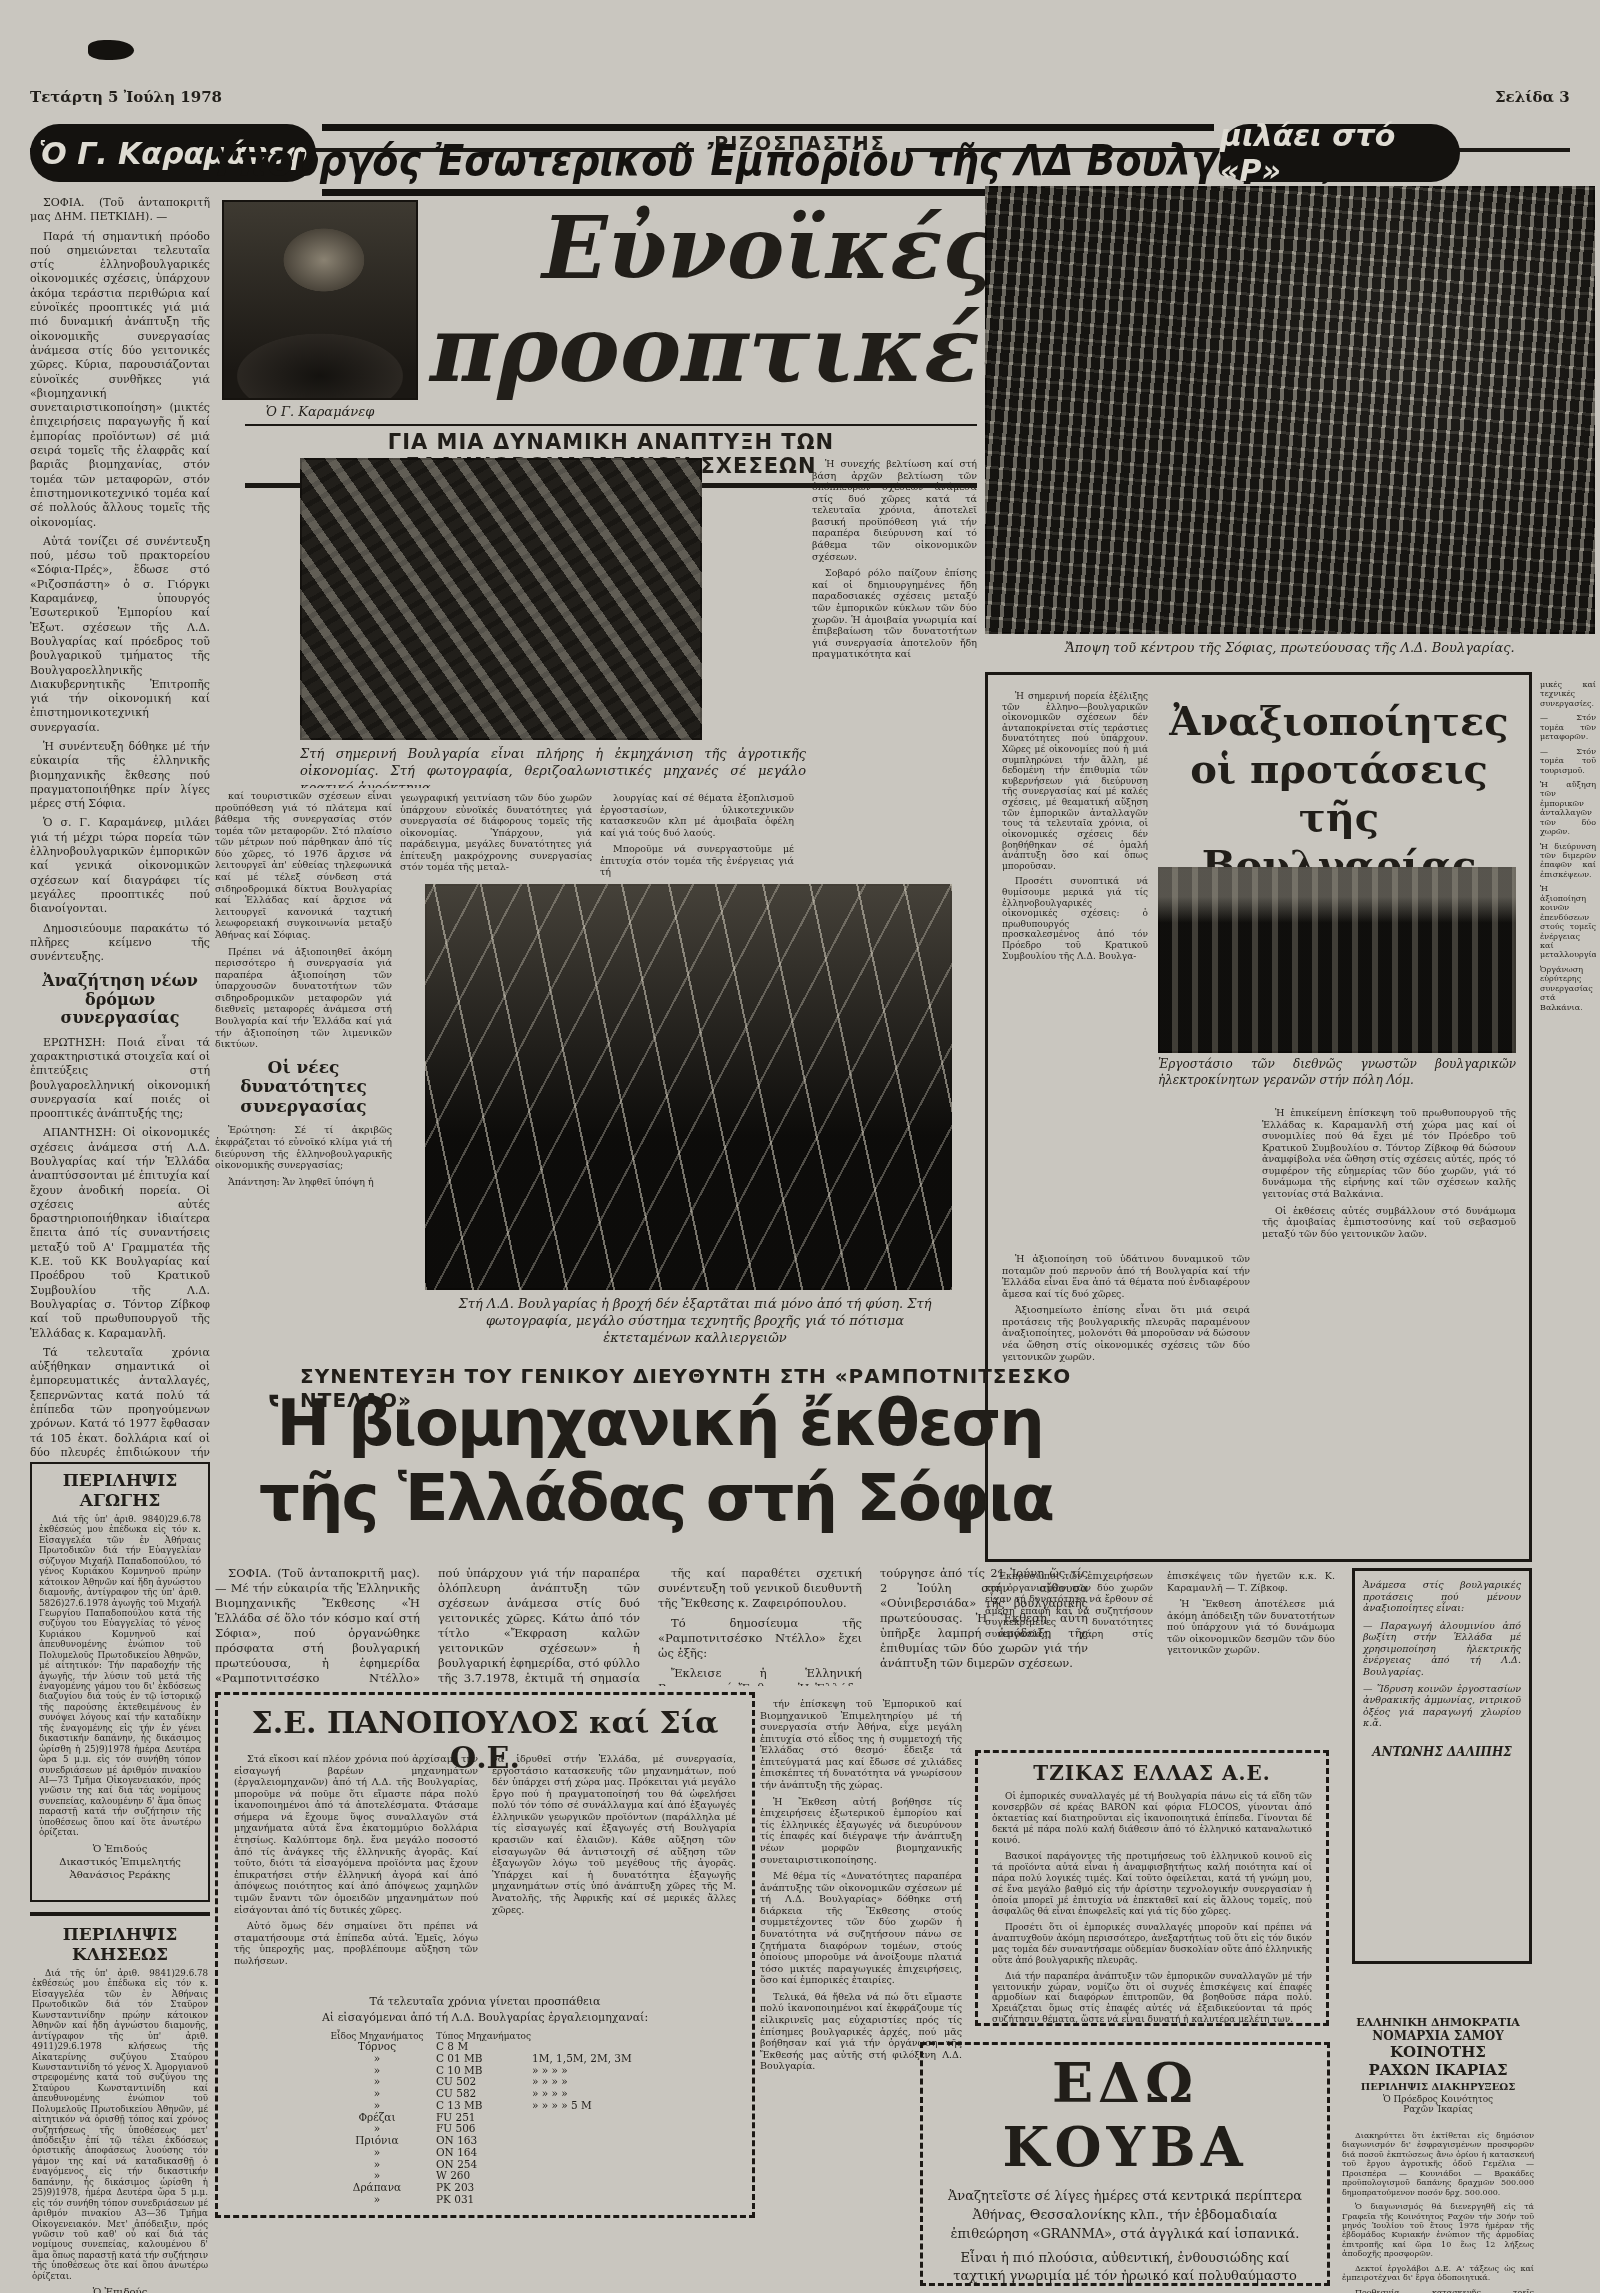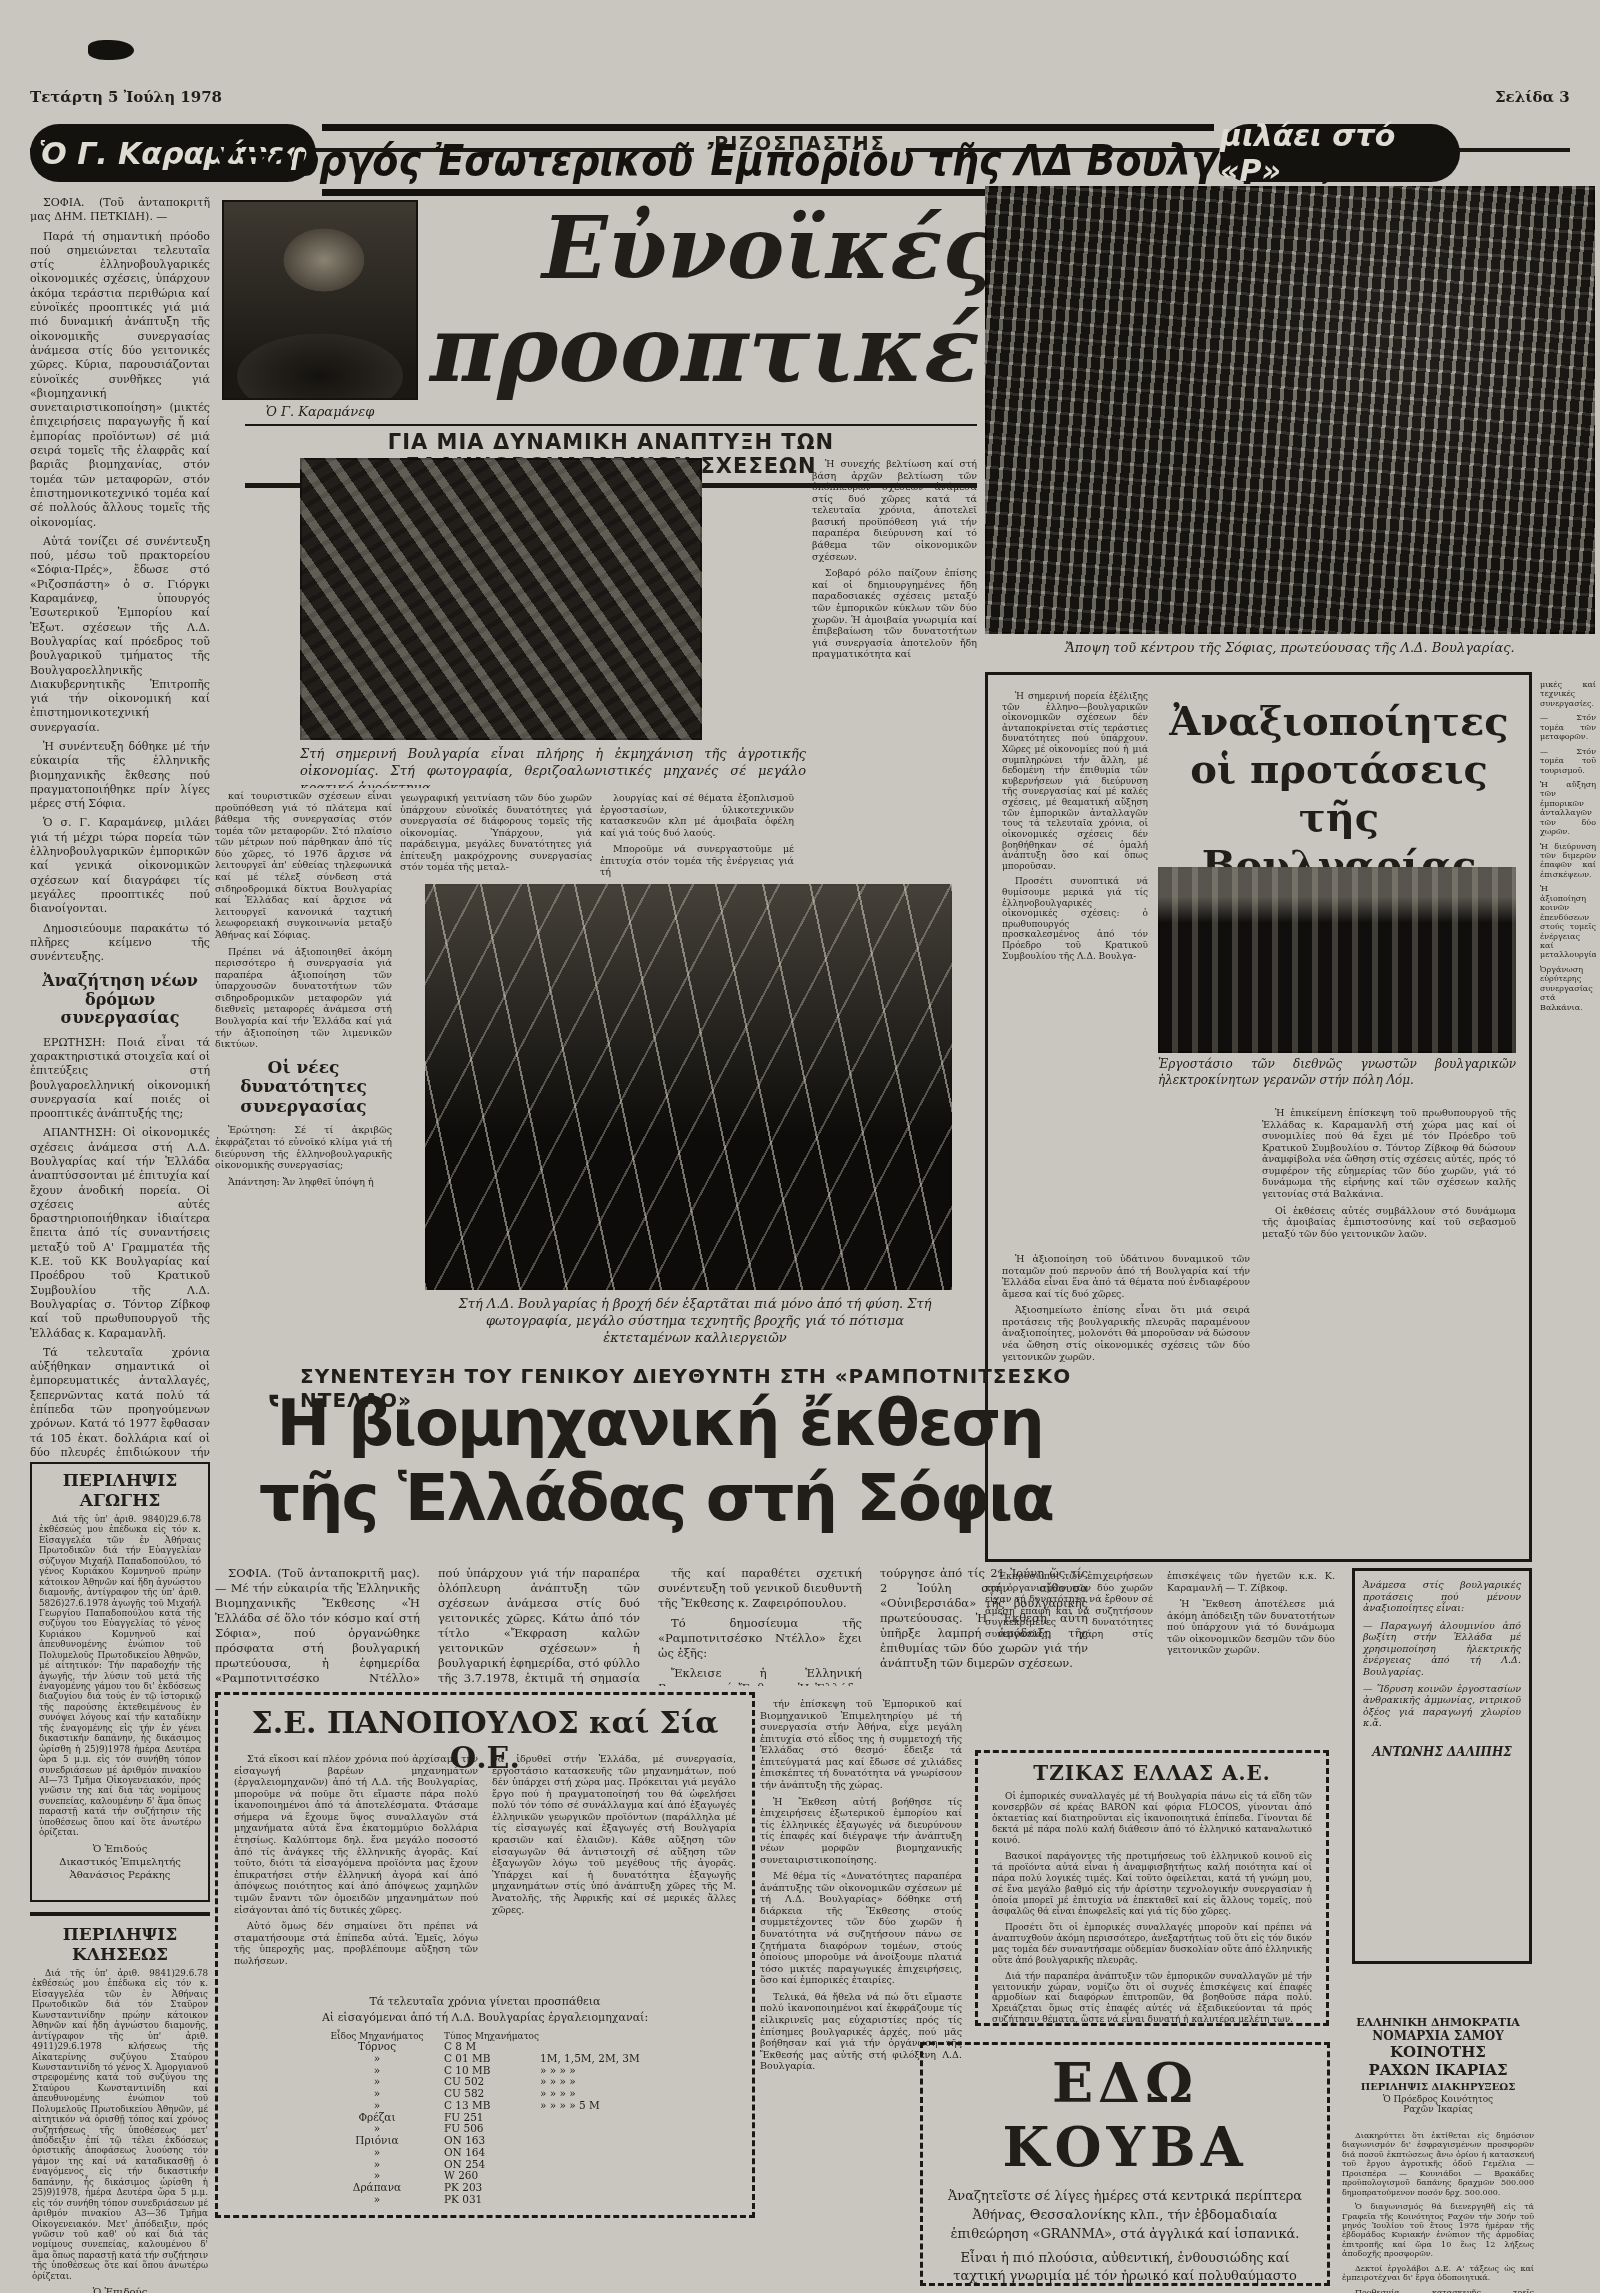--- a/index.html
+++ b/index.html
@@ -68,21 +68,21 @@
      linear-gradient(180deg,#56514735 , #1b1814 85%);
      background-color:#38342c;box-shadow:inset 0 0 0 2px #16130f;}
   
   .dashed{border:3px dashed #1b1814;}
   .solid{border:3px solid #1b1814;}
   .boxtitle-serif{font-weight:bold;text-align:center;}
   
   .mtable{font-size:10.5px;line-height:1.12;}
   .trow{display:flex;}
   .trow span:nth-child(1){width:118px;text-align:center;}
-  .trow span:nth-child(2){width:96px;text-align:left;margin-left:8px;}
+  .trow span:nth-child(2){width:96px;text-align:left;}
   .trow span:nth-child(3){flex:1;text-align:left;}
   .thead{font-size:9px;}
   .smudge{background:#14120f;border-radius:40% 60% 55% 45%;}
 </style>
 </head>
 <body>
 
 <div id="page">
 
   <div class="abs smudge" style="left:88px;top:40px;width:46px;height:20px;"></div>

